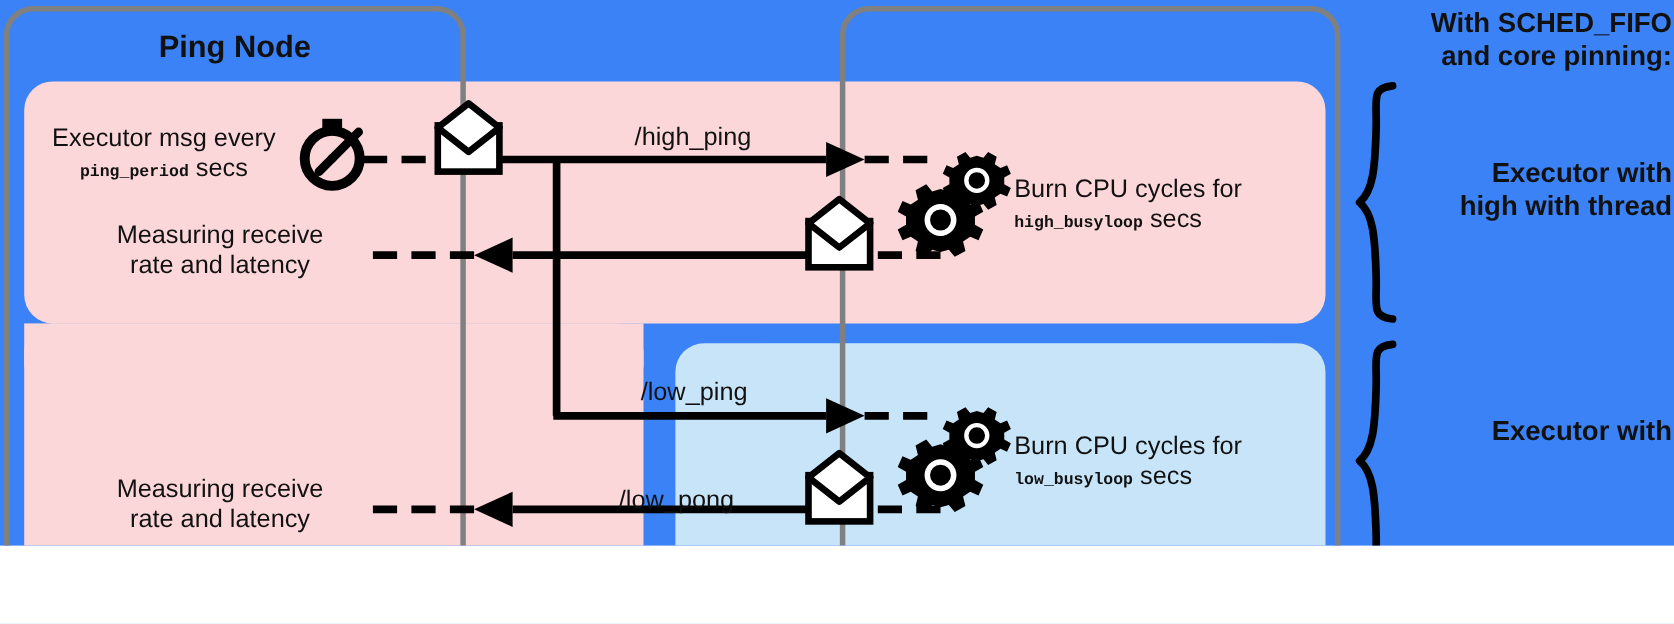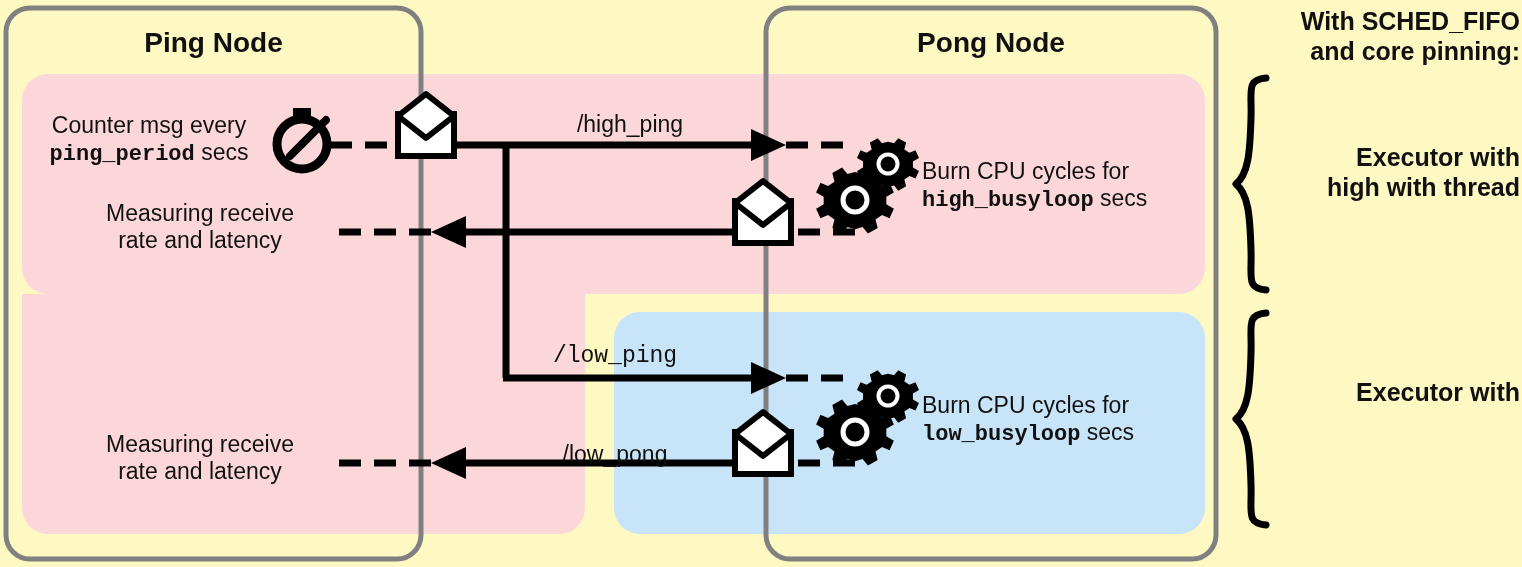--- a/index.html
+++ b/index.html
@@ -1,24 +1,24 @@
 <!DOCTYPE html>
 <html><head>
 <meta charset="utf-8">
 <style>
   html,body{margin:0;padding:0;background:#ffffff;}
   body{width:1522px;height:567px;font-family:"Liberation Sans",sans-serif;}
-  #stage{position:relative;width:1522px;height:567px;overflow:hidden;background:#fef9c3;}
+  #stage{position:relative;width:1522px;height:496px;overflow:hidden;background:#3b82f6;}
   #stage svg{position:absolute;left:0;top:0;}
   .lbl{position:absolute;color:#111;line-height:1.18;}
   .node-title{font-weight:bold;font-size:28px;text-align:center;}
   .body-txt{font-size:23px;text-align:center;}
   .topic{font-size:23px;text-align:center;}
   .side-txt{font-size:25px;text-align:right;font-weight:bold;}
-  .mono{font-family:"Liberation Mono",monospace;font-weight:bold;font-size:22px;}
+  .mono{font-family:"Liberation Mono",monospace;font-weight:bold;font-size:15px;}
 </style>
 </head>
 <body>
 
 <div id="stage">
 
   <svg width="1522" height="567" viewBox="0 0 1522 567">
     <defs>
       <g id="envelope-glyph">
 
@@ -121,39 +121,38 @@
     <g transform="translate(1236,78)">
       <use href="#brace-glyph"></use>
     </g>
     <g transform="translate(1236,313)">
       <use href="#brace-glyph"></use>
     </g>
   </svg>
 
   <div class="lbl node-title" style="left:6px; top:26px; width:415px;">Ping Node</div>
 
-  <div class="lbl node-title" style="left:766px; top:26px; width:450px;">Pong Node</div>
 
   <div class="lbl body-txt" style="left:24px; top:112px; width:250px;">
-    <span>Counter msg every</span><br>
+    <span>Executor msg every</span><br>
     <span class="mono">ping_period</span><span> secs</span>
   </div>
 
   <div class="lbl body-txt" style="left:75px; top:200px; width:250px;">
     <span>Measuring receive</span><br>
     <span>rate and latency</span>
   </div>
 
   <div class="lbl body-txt" style="left:75px; top:431px; width:250px;">
     <span>Measuring receive</span><br>
     <span>rate and latency</span>
   </div>
 
   <div class="lbl topic" style="left:505px; top:111px; width:250px;">/high_ping</div>
-  <div class="lbl topic" style="left:490px; top:343px; width:250px;font-family:Liberation Mono, monospace;">/low_ping</div>
+  <div class="lbl topic" style="left:506px; top:343px; width:250px;">/low_ping</div>
   <div class="lbl topic" style="left:490px; top:429px; width:250px;margin-top:12px;">/low_pong</div>
 
   <div class="lbl body-txt" style="left:922px; top:158px; width:290px; text-align:left;">
     <span>Burn CPU cycles for</span><br>
     <span class="mono">high_busyloop</span><span> secs</span>
   </div>
 
   <div class="lbl body-txt" style="left:922px; top:392px; width:290px; text-align:left;">
     <span>Burn CPU cycles for</span><br>
     <span class="mono">low_busyloop</span><span> secs</span>

